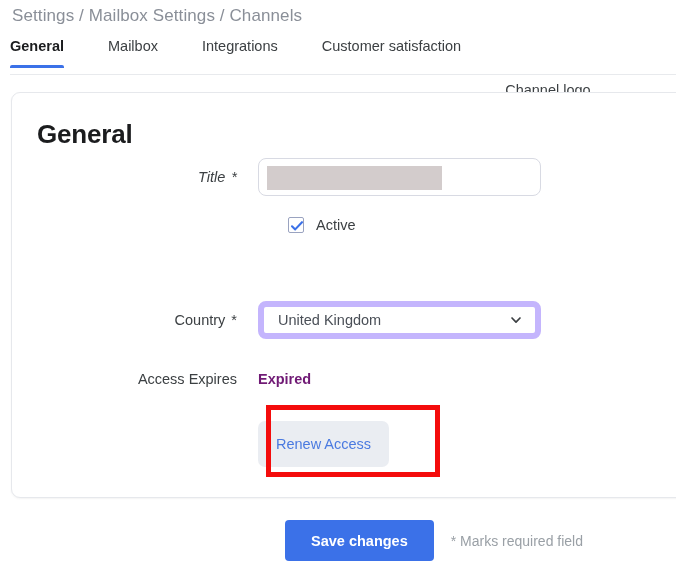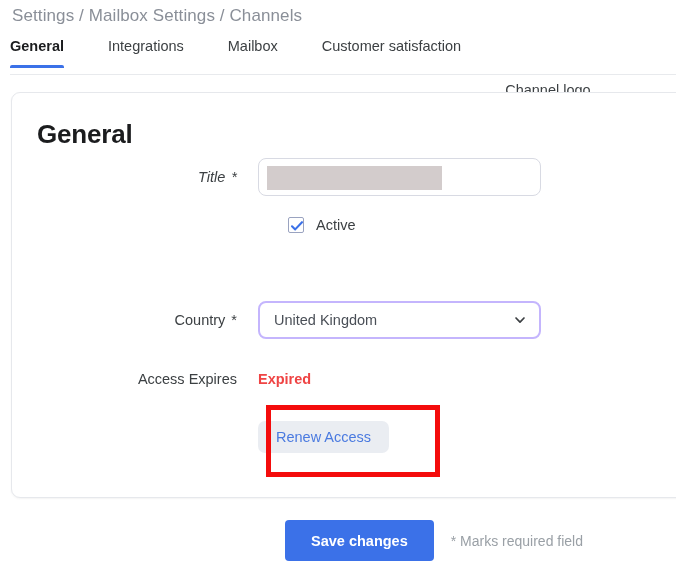--- a/index.html
+++ b/index.html
@@ -152,55 +152,55 @@
   .checkbox svg { position: absolute; left: 1px; top: 1px; }
   .checkbox-label {
     margin-left: 12px;
     font-size: 14.5px;
     color: #3c4043;
   }
 
   .select {
     width: 283px;
     height: 38px;
-    border: 2px solid #c4b5fd;
+    border: 6px solid #c4b5fd;
     border-radius: 8px;
     background: #ffffff;
     display: flex;
     align-items: center;
     padding: 0 12px 0 14px;
     position: relative;
     cursor: pointer;
   }
   .select-value {
     font-size: 14.5px;
     color: #4a4f57;
     flex: 1;
     white-space: nowrap;
     overflow: hidden;
   }
   .chev { flex: 0 0 auto; line-height: 0; }
 
   .static-value {
     font-size: 14.5px;
     font-weight: bold;
-    color: #ef4444;
+    color: #701a75;
     line-height: 22px;
   }
   .row.tight .row-label { line-height: 22px; }
 
   .ghost-button {
     background: #eaedf2;
     color: #4a7ae0;
     border: none;
     border-radius: 7px;
     font-family: "Liberation Sans", sans-serif;
     font-size: 14.5px;
     padding: 0 18px;
-    height: 32px;
+    height: 46px;
     cursor: pointer;
   }
 
   
   .annotation {
     position: absolute;
     left: 266px;
     top: 405px;
     width: 174px;
     height: 72px;
@@ -247,24 +247,24 @@
 
 <div class="breadcrumb">Settings / Mailbox Settings / Channels</div>
 
 <div class="tabbar">
   <div class="rail"></div>
   <div class="tabs">
     <div class="tab active">
       <span>General</span>
     </div>
     <div class="tab">
+      <span>Mailbox</span>
+    </div>
+    <div class="tab">
       <span>Integrations</span>
-    </div>
-    <div class="tab">
-      <span>Mailbox</span>
     </div>
     <div class="tab">
       <span>Customer satisfaction</span>
     </div>
     <div class="tab">
       <span>Channel logo</span>
     </div>
   </div>
 </div>
 

